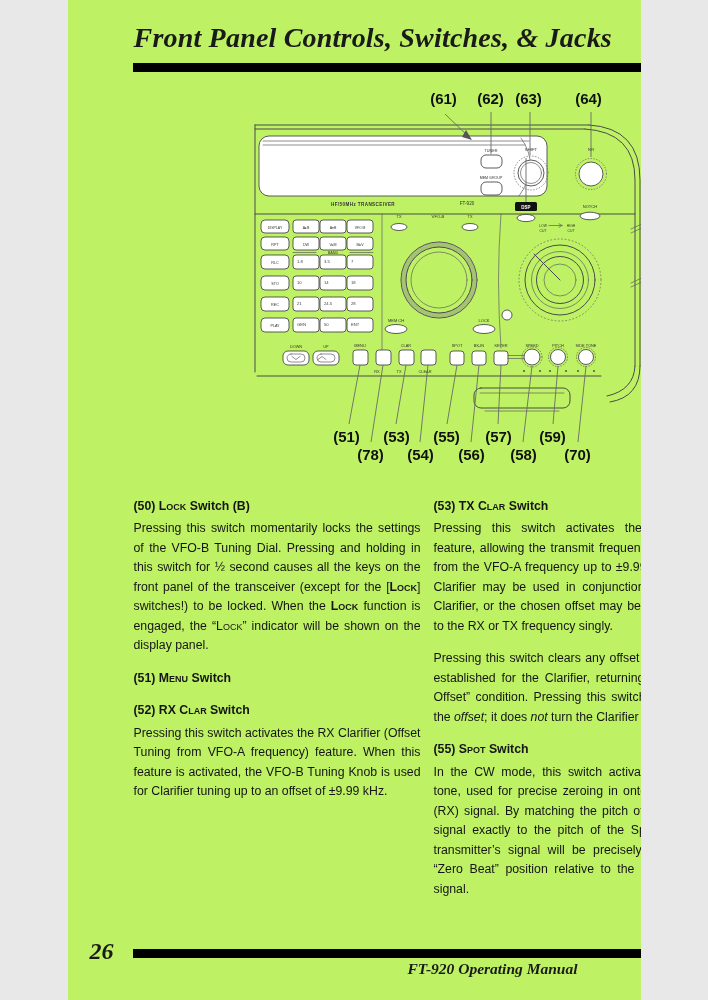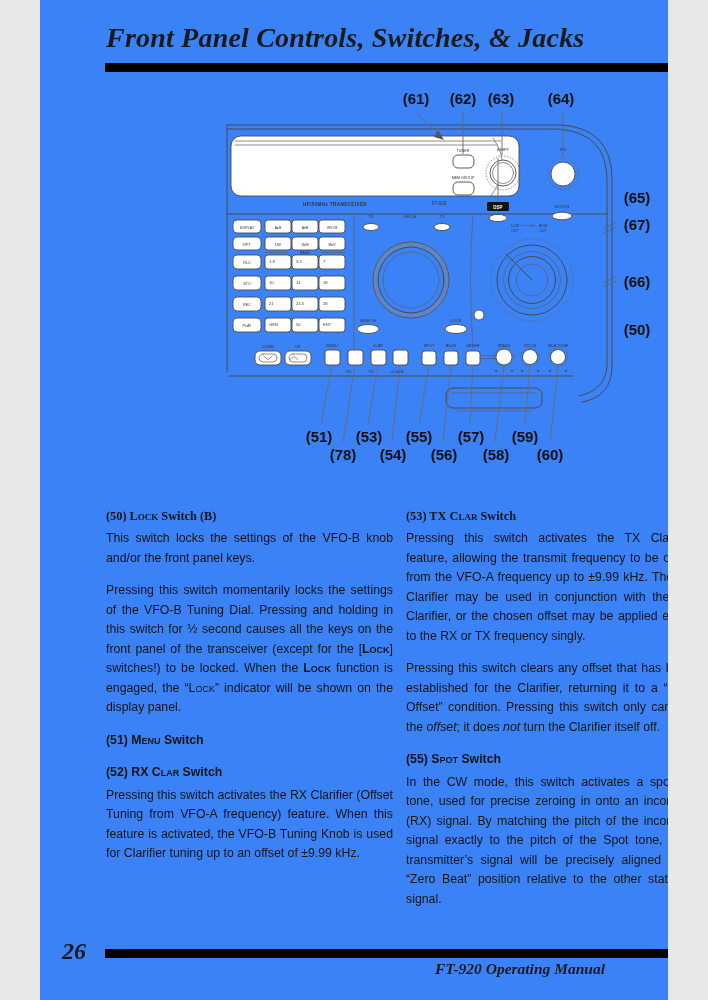--- a/index.html
+++ b/index.html
@@ -1,30 +1,30 @@
 <!DOCTYPE html>
 <html><head>
 <meta charset="utf-8">
 <style>
   html,body{margin:0;padding:0;background:#e8e8e8;}
-  .page{position:relative;width:628px;height:1000px;background:#3b82f6;margin:0 auto;
+  .page{position:relative;width:573px;height:1000px;background:#bef264;margin:0 auto;
         font-family:"Liberation Sans",sans-serif;color:#1a1a1a;overflow:hidden;}
   .title{position:absolute;left:66px;top:22px;font-family:"Liberation Serif",serif;
          font-style:italic;font-weight:bold;font-size:28px;letter-spacing:.2px;white-space:nowrap;}
   .rule{position:absolute;left:65px;top:63px;width:580px;height:9px;background:#000;}
   .figure{position:absolute;left:0;top:85px;width:708px;height:395px;margin-left:46px;}
   .figure svg{position:absolute;left:135px;top:25px;}
   .callout{position:absolute;width:46px;text-align:center;font-weight:bold;font-size:15px;
            font-family:"Liberation Sans",sans-serif;color:#111;white-space:nowrap;}
   .col{position:absolute;top:494px;width:287px;font-size:12.3px;line-height:1.585;
        text-align:justify;color:#151515;}
   .col-left{left:66px;}
   .col-right{left:366px;}
   .sec-h{font-weight:bold;margin:13px 0 3px 0;text-align:left;}
-  .col > .sec-h:first-child{margin-top:13px;font-family:Liberation Serif, serif;}
+  .col > .sec-h:first-child{margin-top:3px;}
   .sec-p{margin:0 0 13px 0;}
   .rsc{font-variant:small-caps;}
   .ri{font-style:italic;}
   .rb{font-weight:bold;}
   .rsc.rb{font-weight:bold;}
   .pageno{position:absolute;left:22px;top:938px;font-family:"Liberation Serif",serif;
           font-weight:bold;font-style:italic;font-size:24px;}
   .footbar{position:absolute;left:65px;top:949px;width:580px;height:9px;background:#000;}
   .footmanual{position:absolute;right:63px;top:960px;font-family:"Liberation Serif",serif;
               font-weight:bold;font-style:italic;font-size:15.5px;white-space:nowrap;}
@@ -59,21 +59,21 @@
 
     <div class="callout" style="left:210px;top:343px;">(51)</div>
     <div class="callout" style="left:260px;top:343px;">(53)</div>
     <div class="callout" style="left:310px;top:343px;">(55)</div>
     <div class="callout" style="left:362px;top:343px;">(57)</div>
     <div class="callout" style="left:416px;top:343px;">(59)</div>
     <div class="callout" style="left:234px;top:361px;">(78)</div>
     <div class="callout" style="left:284px;top:361px;">(54)</div>
     <div class="callout" style="left:335px;top:361px;">(56)</div>
     <div class="callout" style="left:387px;top:361px;">(58)</div>
-    <div class="callout" style="left:441px;top:361px;">(60)</div>
+    <div class="callout" style="left:441px;top:361px;">(70)</div>
 
     <svg width="400" height="336" viewBox="0 0 400 336">
 
       <g>
         <path class="ln" d="M6 15 H340"></path>
         <path class="ln" d="M6 19 H336"></path>
         <path class="ln" d="M336 19 Q386 22 386 70 V256"></path>
         <path class="ln" d="M340 15 Q391 18 391 70 V256"></path>
         <path class="ln" d="M386 256 Q385 280 358 286"></path>
         <path class="ln" d="M391 256 Q391 287 361 292"></path>
@@ -275,21 +275,20 @@
         <path class="lead" d="M252 255 L249 314"></path>
         <path class="lead" d="M283 256 L274 332"></path>
         <path class="lead" d="M309 256 L304 314"></path>
         <path class="lead" d="M337 256 L329 332"></path>
       </g>
     </svg>
   </div>
 
   <div class="col col-left">
     <div class="sec-h"><span>(50) </span><span class="rsc">Lock</span><span> Switch (B)</span></div>
-    <p class="sec-p"><span>This switch locks the settings of the VFO-B knob and/or the front panel keys.</span></p>
     <p class="sec-p"><span>Pressing this switch momentarily locks the settings of the VFO-B Tuning Dial. Pressing and holding in this switch for ½ second causes all the keys on the front panel of the transceiver (except for the [</span><span class="rsc rb">Lock</span><span>] switches!) to be locked. When the </span><span class="rsc rb">Lock</span><span> function is engaged, the “</span><span class="rsc">Lock</span><span>” indicator will be shown on the display panel.</span></p>
     <div class="sec-h"><span>(51) </span><span class="rsc">Menu</span><span> Switch</span></div>
     <div class="sec-h"><span>(52) RX </span><span class="rsc">Clar</span><span> Switch</span></div>
     <p class="sec-p"><span>Pressing this switch activates the RX Clarifier (Offset Tuning from VFO-A frequency) feature. When this feature is activated, the VFO-B Tuning Knob is used for Clarifier tuning up to an offset of ±9.99 kHz.</span></p>
   </div>
 
   <div class="col col-right">
     <div class="sec-h"><span>(53) TX </span><span class="rsc">Clar</span><span> Switch</span></div>
     <p class="sec-p"><span>Pressing this switch activates the TX Clarifier feature, allowing the transmit frequency to be offset from the VFO-A frequency up to ±9.99 kHz. The TX Clarifier may be used in conjunction with the RX Clarifier, or the chosen offset may be applied either to the RX or TX frequency singly.</span></p>
     <p class="sec-p"><span>Pressing this switch clears any offset that has been established for the Clarifier, returning it to a “Zero Offset” condition. Pressing this switch only cancels the </span><span class="ri">offset</span><span>; it does </span><span class="ri">not</span><span> turn the Clarifier itself off.</span></p>

